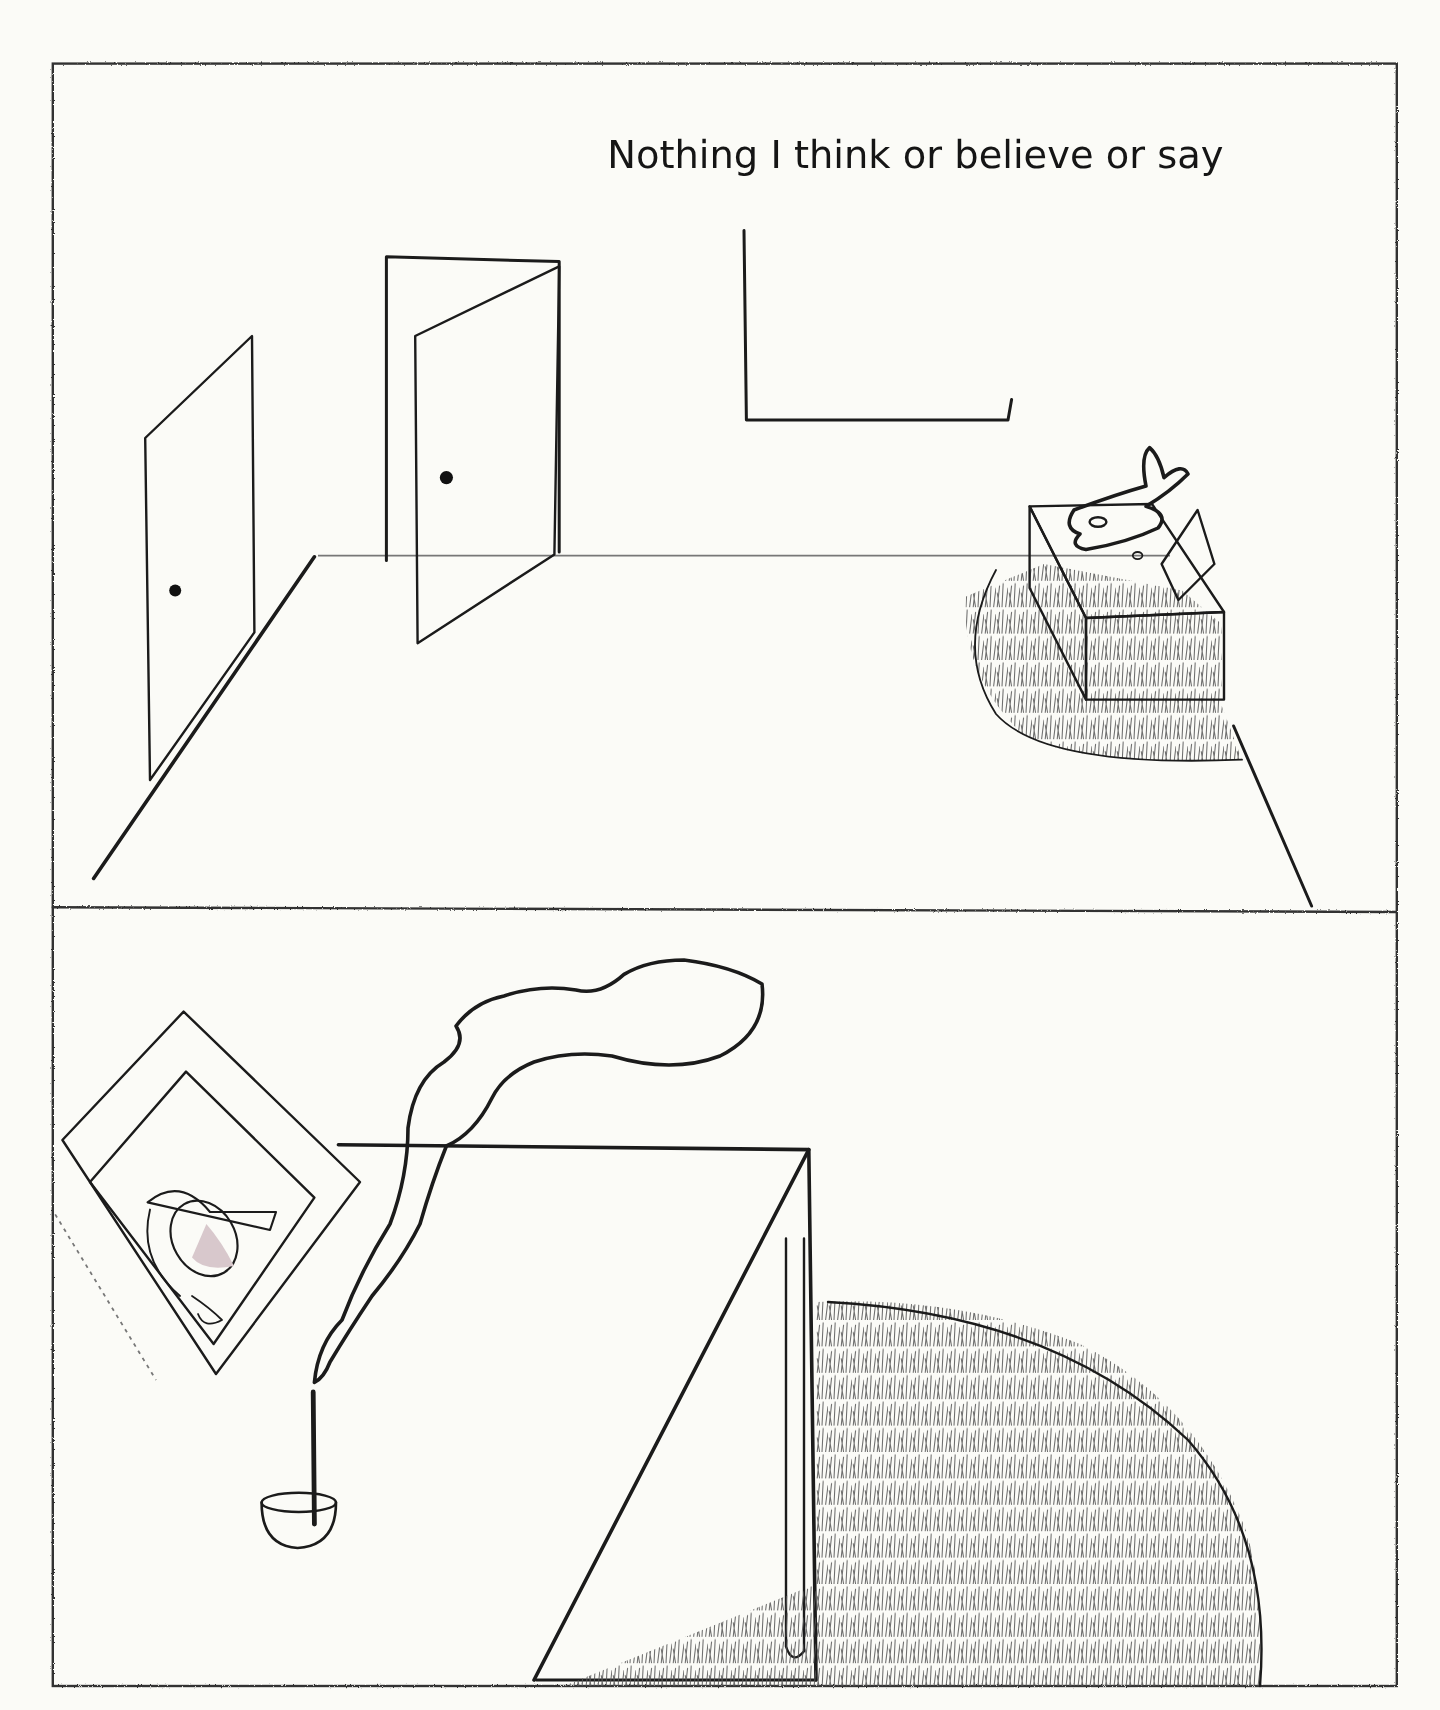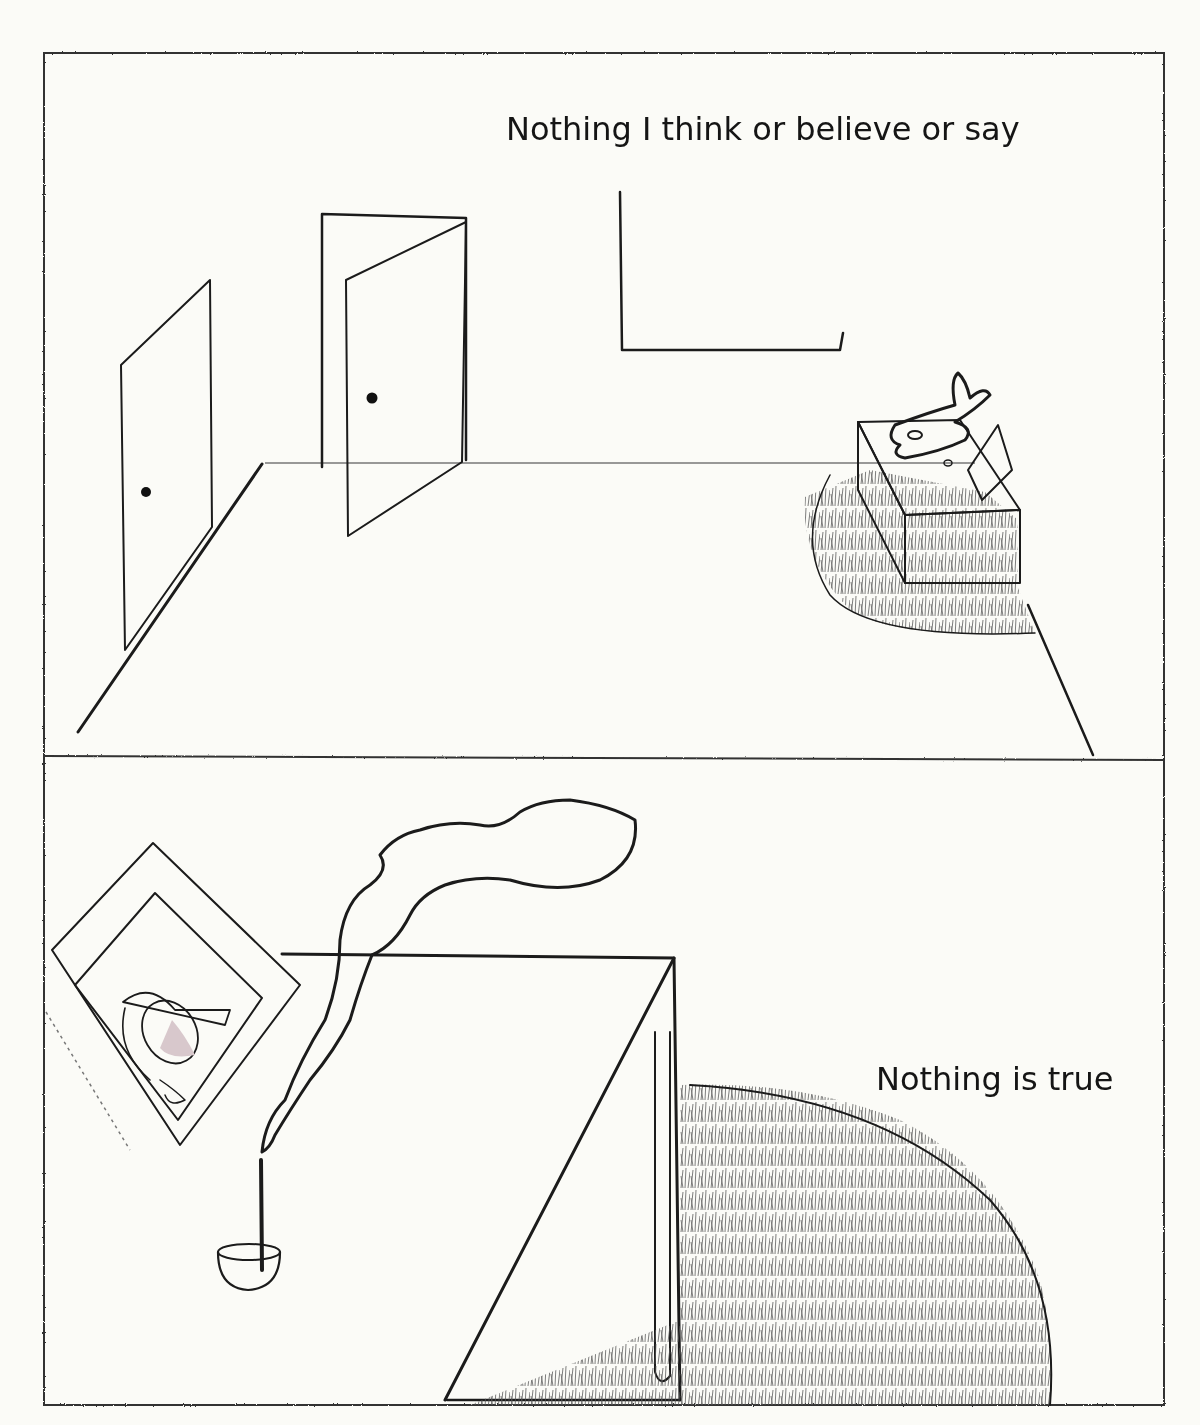--- a/index.html
+++ b/index.html
@@ -101,14 +101,13 @@
       <g>
         <path d="M218 1252 Q218 1288 248 1290 Q280 1288 280 1252" class="pen" stroke-width="2.2" fill="#fbfbf7"></path>
         <ellipse cx="249" cy="1252" rx="31" ry="8" class="pen" stroke-width="2"></ellipse>
         <line x1="261" y1="1160" x2="262" y2="1270" class="pen" stroke-width="4"></line>
         <path d="M262 1152 Q265 1120 285 1100 Q300 1060 325 1020 Q340 980 340 940 Q345 900 370 885 Q390 870 380 855 Q395 835 420 830 Q450 820 480 825 Q500 830 520 812 Q540 800 570 800 Q610 805 635 820 Q640 860 600 880 Q560 895 510 880 Q475 875 445 885 Q420 895 410 915 Q395 945 372 955 Q360 985 350 1020 Q335 1050 310 1080 Q290 1110 275 1135 Q270 1148 262 1152 Z" class="pen" stroke-width="3" fill="#fbfbf7"></path>
       </g>
     </g>
   </svg>
 
   <div class="caption cap1">Nothing I think or believe or say</div>
-  <div class="caption cap2">Nothing is true</div>
 </div>
 
 </body></html>

